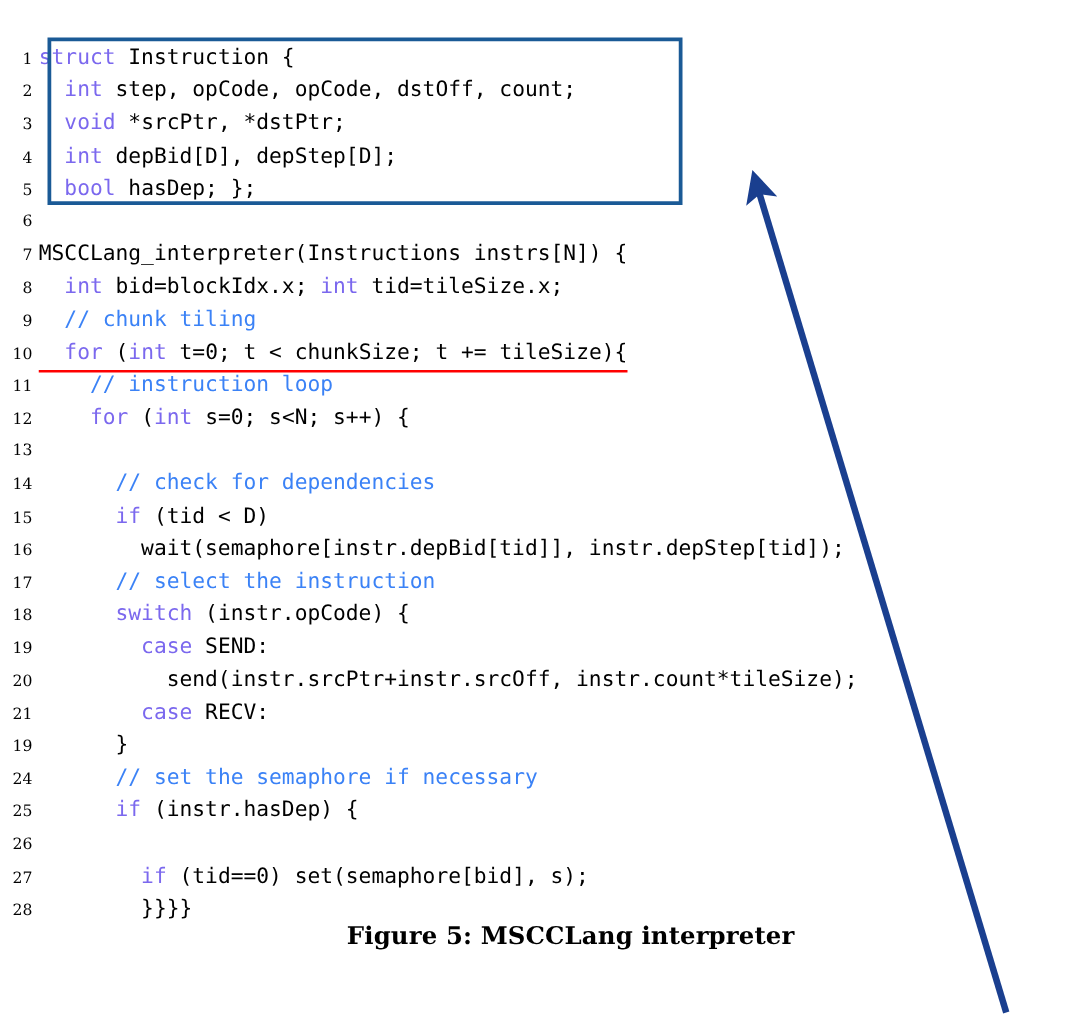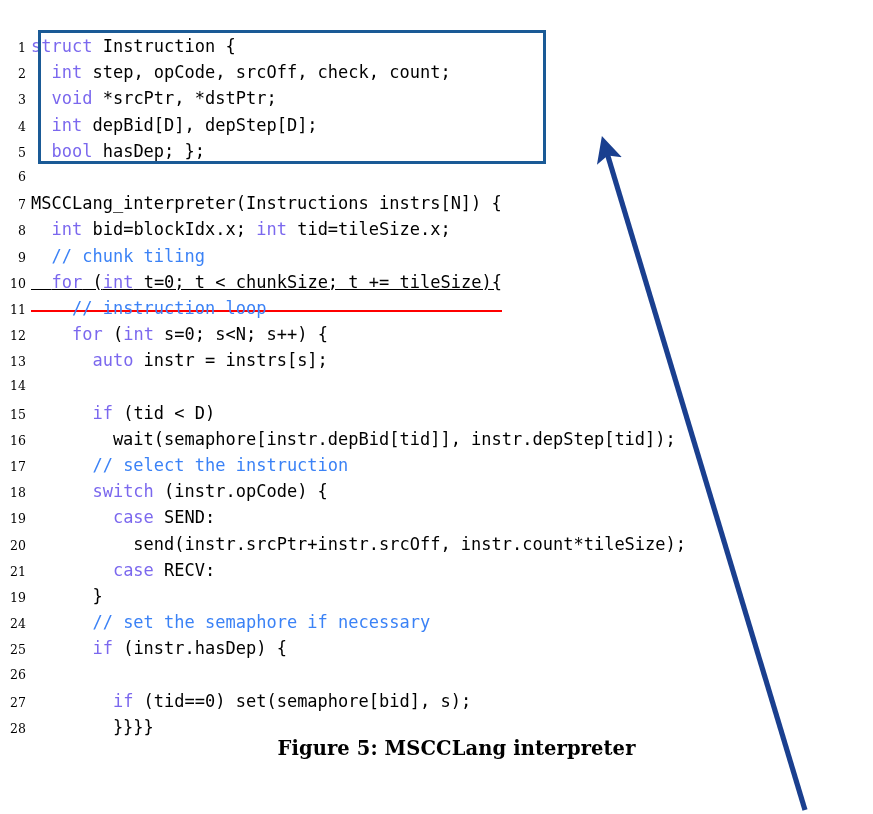--- a/index.html
+++ b/index.html
@@ -54,22 +54,21 @@
     color: #000000;
     white-space: pre;
     position: relative;
   }
   .kw   { color: #7b68ee; }
   .cmt  { color: #3b82f6; }
 
   
   .underlined {
     border-bottom: 2.5px solid #ff0000;
-    padding-bottom: 15px;
-    text-decoration: underline;
+    padding-bottom: 1px;
   }
 
   
   #struct-box {
     position: absolute;
     left: 38px;
     top: 30px;
     width: 508px;
     height: 134px;
     border: 3px solid #1a5a96;
@@ -102,33 +101,33 @@
     padding-left: 20px;
   }
 </style>
 </head>
 <body>
 
 <div id="figure-root">
 
   <div class="listing" id="listing">
       <div class="code-line"><span class="lineno">1</span><span class="codetext"><span class="kw">struct</span><span> Instruction {</span></span></div>
-      <div class="code-line"><span class="lineno">2</span><span class="codetext"><span>  </span><span class="kw">int</span><span> step, opCode, srcOff, check, count;</span></span></div>
+      <div class="code-line"><span class="lineno">2</span><span class="codetext"><span>  </span><span class="kw">int</span><span> step, opCode, opCode, dstOff, count;</span></span></div>
       <div class="code-line"><span class="lineno">3</span><span class="codetext"><span>  </span><span class="kw">void</span><span> *srcPtr, *dstPtr;</span></span></div>
       <div class="code-line"><span class="lineno">4</span><span class="codetext"><span>  </span><span class="kw">int</span><span> depBid[D], depStep[D];</span></span></div>
       <div class="code-line"><span class="lineno">5</span><span class="codetext"><span>  </span><span class="kw">bool</span><span> hasDep; };</span></span></div>
       <div class="code-line"><span class="lineno">6</span><span class="codetext"><span></span></span></div>
       <div class="code-line"><span class="lineno">7</span><span class="codetext"><span>MSCCLang_interpreter(Instructions instrs[N]) {</span></span></div>
       <div class="code-line"><span class="lineno">8</span><span class="codetext"><span>  </span><span class="kw">int</span><span> bid=blockIdx.x; </span><span class="kw">int</span><span> tid=tileSize.x;</span></span></div>
       <div class="code-line"><span class="lineno">9</span><span class="codetext"><span>  </span><span class="cmt">// chunk tiling</span></span></div>
       <div class="code-line"><span class="lineno">10</span><span class="codetext underlined"><span>  </span><span class="kw">for</span><span> (</span><span class="kw">int</span><span> t=0; t &lt; chunkSize; t += tileSize){</span></span></div>
       <div class="code-line"><span class="lineno">11</span><span class="codetext"><span>    </span><span class="cmt">// instruction loop</span></span></div>
       <div class="code-line"><span class="lineno">12</span><span class="codetext"><span>    </span><span class="kw">for</span><span> (</span><span class="kw">int</span><span> s=0; s&lt;N; s++) {</span></span></div>
-      <div class="code-line"><span class="lineno">13</span><span class="codetext"><span>      </span><span class="kw">auto</span><span> instr = instrs[s];</span></span></div>
-      <div class="code-line"><span class="lineno">14</span></div>
+      <div class="code-line"><span class="lineno">13</span></div>
+      <div class="code-line"><span class="lineno">14</span><span class="codetext"><span>      </span><span class="cmt">// check for dependencies</span></span></div>
       <div class="code-line"><span class="lineno">15</span><span class="codetext"><span>      </span><span class="kw">if</span><span> (tid &lt; D)</span></span></div>
       <div class="code-line"><span class="lineno">16</span><span class="codetext"><span>        wait(semaphore[instr.depBid[tid]], instr.depStep[tid]);</span></span></div>
       <div class="code-line"><span class="lineno">17</span><span class="codetext"><span>      </span><span class="cmt">// select the instruction</span></span></div>
       <div class="code-line"><span class="lineno">18</span><span class="codetext"><span>      </span><span class="kw">switch</span><span> (instr.opCode) {</span></span></div>
       <div class="code-line"><span class="lineno">19</span><span class="codetext"><span>        </span><span class="kw">case</span><span> SEND:</span></span></div>
       <div class="code-line"><span class="lineno">20</span><span class="codetext"><span>          send(instr.srcPtr+instr.srcOff, instr.count*tileSize);</span></span></div>
       <div class="code-line"><span class="lineno">21</span><span class="codetext"><span>        </span><span class="kw">case</span><span> RECV:</span></span></div>
       <div class="code-line"><span class="lineno">19</span><span class="codetext"><span>      }</span></span></div>
       <div class="code-line"><span class="lineno">24</span><span class="codetext"><span>      </span><span class="cmt">// set the semaphore if necessary</span></span></div>
       <div class="code-line"><span class="lineno">25</span><span class="codetext"><span>      </span><span class="kw">if</span><span> (instr.hasDep) {</span></span></div>

